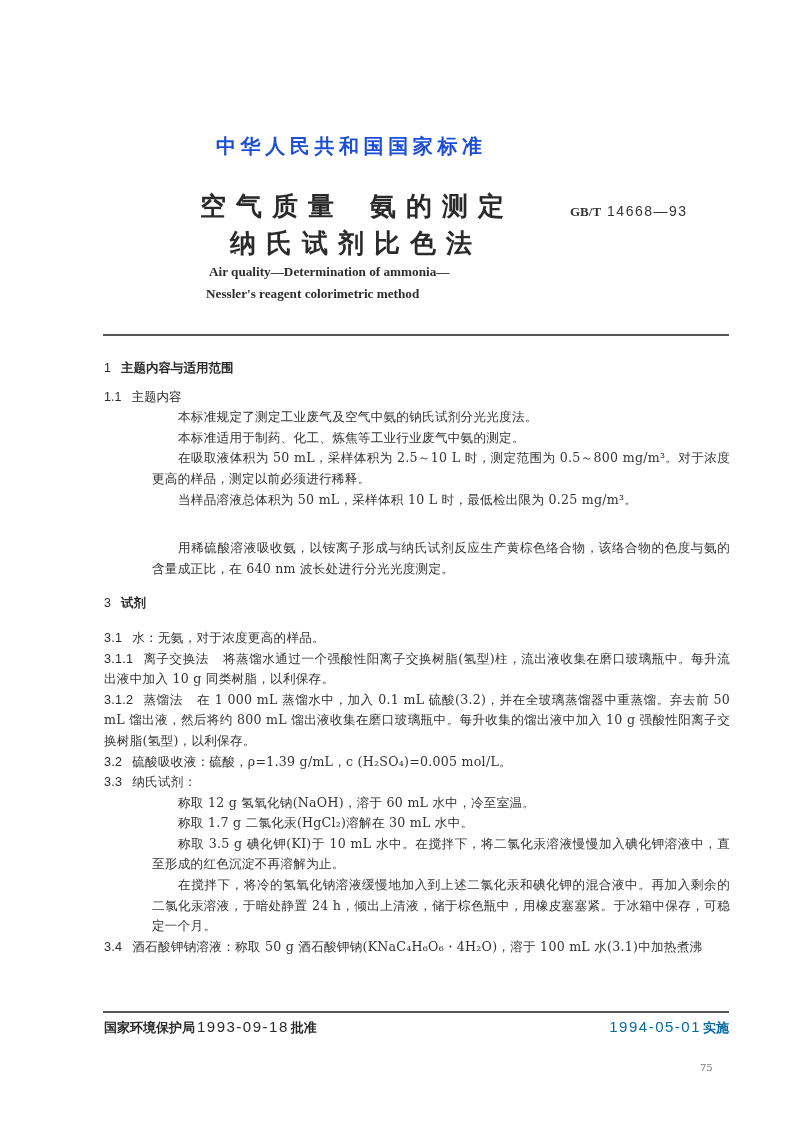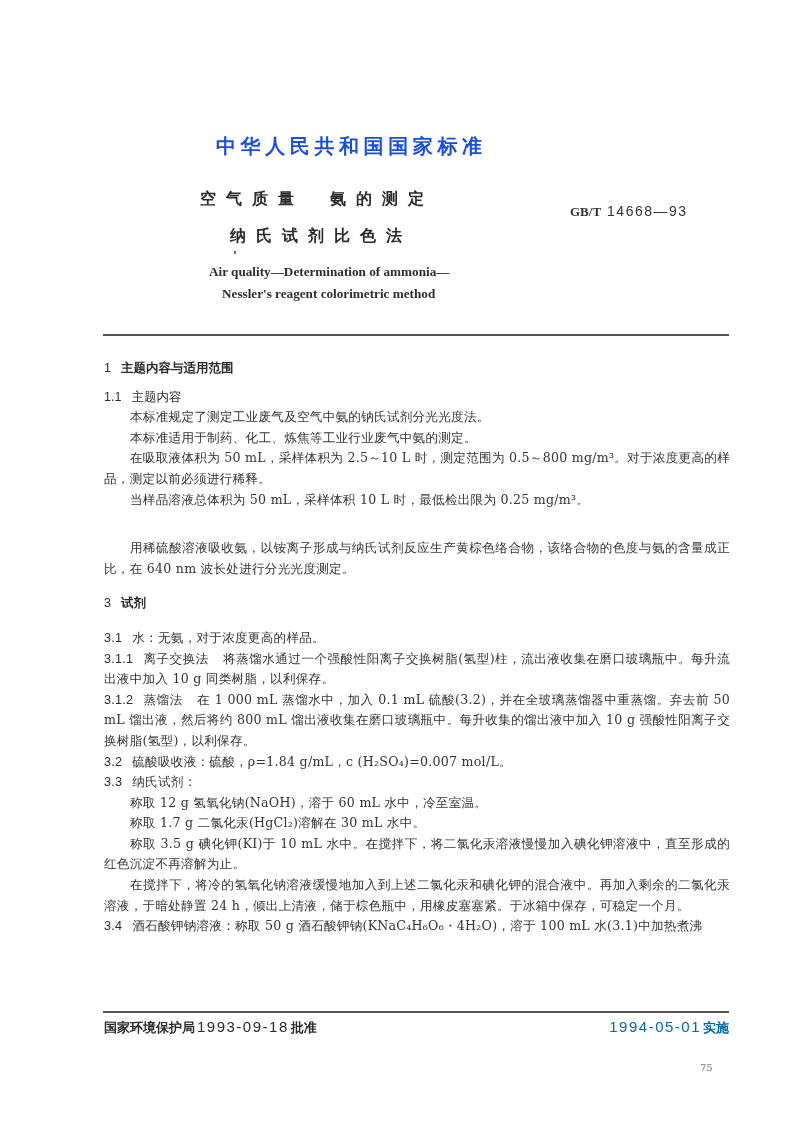--- a/index.html
+++ b/index.html
@@ -1,41 +1,41 @@
 <!DOCTYPE html>
 <html><head>
 <meta charset="utf-8">
 <style>
   html, body { margin: 0; padding: 0; background: #ffffff; }
   body { width: 793px; height: 1122px; position: relative; overflow: hidden;
          font-family: "DejaVu Serif", "Liberation Serif", serif; color: #333; }
   .abs { position: absolute; white-space: nowrap; }
   .std-header { left: 216px; top: 133px; font-family: "DejaVu Sans", sans-serif; font-weight: bold;
                 font-size: 20px; letter-spacing: 4.6px; color: #1d4ed8; }
-  .title { font-family: "DejaVu Sans", sans-serif; font-weight: bold; font-size: 16px; color: #2a2a2a; letter-spacing: 10px; }
+  .title { font-family: "DejaVu Sans", sans-serif; font-weight: bold; font-size: 26px; color: #2a2a2a; letter-spacing: 10px; }
   .title1 { left: 200px; top: 189px; }
   .title1 .gap { display: inline-block; width: 26px; }
   .title2 { left: 230px; top: 226px; }
   .gbcode { left: 570px; top: 203px; font-size: 13px; color: #333; }
   .gbcode b { font-family: "Liberation Serif", serif; font-weight: bold; margin-right: 6px; text-align: center; }
   .gbcode span.num { font-family: "Liberation Sans", sans-serif; letter-spacing: 1.5px; font-size: 14px; }
   .en { font-family: "Liberation Serif", serif; font-weight: bold; font-size: 13.2px; color: #2d2d2d; }
   .en1 { left: 209px; top: 264px; }
-  .en2 { left: 222px; top: 286px; text-align: center; }
+  .en2 { left: 206px; top: 286px; text-align: center; }
   .rule { position: absolute; left: 103px; width: 626px; background: #555; }
   .rule-top { top: 334px; height: 2px; }
   .rule-bottom { top: 1011px; height: 2px; }
   .body { position: absolute; left: 104px; width: 626px; top: 358px; font-size: 12.6px; line-height: 20.6px; color: #333; }
   .h1 { font-family: "DejaVu Sans", sans-serif; font-weight: bold; font-size: 12.5px; color: #2a2a2a; margin: 0; }
   .h1 .num { font-family: "Liberation Sans", sans-serif; font-weight: normal; margin-right: 10px; }
   .h2 { margin: 0; font-family: "DejaVu Sans", sans-serif; font-size: 12.5px; color: #2a2a2a; }
   .h2 .num { font-family: "Liberation Sans", sans-serif; margin-right: 10px; }
   .num-inline { font-family: "Liberation Sans", sans-serif; margin-right: 10px; color: #2a2a2a; }
   .p { margin: 0; text-align: justify; text-align-last: left; word-break: break-all; letter-spacing: 0.25px; }
-  .indent { text-indent: 26px; }
+  .indent { text-indent: 26px; margin-left: 48px; }
   .gap-s { height: 8px; }
   .gap-m { height: 14px; }
   .footer-left { left: 104px; top: 1018px; font-family: "DejaVu Sans", sans-serif; font-weight: bold; font-size: 13px; color: #2a2a2a; }
   .footer-left .d { font-family: "Liberation Sans", sans-serif; font-weight: normal; font-size: 15px; letter-spacing: 1.5px; margin: 0 2px; }
   .footer-right { right: 64px; top: 1018px; font-family: "DejaVu Sans", sans-serif; font-weight: bold; font-size: 13px; color: #0369a1; }
   .footer-right .d { font-family: "Liberation Sans", sans-serif; font-weight: normal; font-size: 15px; letter-spacing: 1.5px; margin-right: 2px; }
   .pageno { left: 700px; top: 1062px; font-size: 10px; color: #777; }
   .tick { left: 234px; top: 251px; width: 2px; height: 3px; background: #666; position: absolute; }
 </style>
 </head>
@@ -71,21 +71,21 @@
 
   <div class="gap-m"></div>
   <p class="p indent">用稀硫酸溶液吸收氨，以铵离子形成与纳氏试剂反应生产黄棕色络合物，该络合物的色度与氨的含量成正比，在 640 nm 波长处进行分光光度测定。</p>
   <div class="gap-m"></div>
 
   <p class="h1"><span class="num">3</span><span>试剂</span></p>
   <div class="gap-m"></div>
   <p class="p"><span class="num-inline">3.1</span><span>水：无氨，对于浓度更高的样品。</span></p>
   <p class="p"><span class="num-inline">3.1.1</span><span>离子交换法</span><span style="display:inline-block;width:14px"></span><span>将蒸馏水通过一个强酸性阳离子交换树脂(氢型)柱，流出液收集在磨口玻璃瓶中。每升流出液中加入 10 g 同类树脂，以利保存。</span></p>
   <p class="p"><span class="num-inline">3.1.2</span><span>蒸馏法</span><span style="display:inline-block;width:14px"></span><span>在 1 000 mL 蒸馏水中，加入 0.1 mL 硫酸(3.2)，并在全玻璃蒸馏器中重蒸馏。弃去前 50 mL 馏出液，然后将约 800 mL 馏出液收集在磨口玻璃瓶中。每升收集的馏出液中加入 10 g 强酸性阳离子交换树脂(氢型)，以利保存。</span></p>
-  <p class="p"><span class="num-inline">3.2</span><span>硫酸吸收液：硫酸，ρ=1.84 g/mL，c (H₂SO₄)=0.007 mol/L。</span></p>
+  <p class="p"><span class="num-inline">3.2</span><span>硫酸吸收液：硫酸，ρ=1.39 g/mL，c (H₂SO₄)=0.005 mol/L。</span></p>
   <p class="p"><span class="num-inline">3.3</span><span>纳氏试剂：</span></p>
   <p class="p indent">称取 12 g 氢氧化钠(NaOH)，溶于 60 mL 水中，冷至室温。</p>
   <p class="p indent">称取 1.7 g 二氯化汞(HgCl₂)溶解在 30 mL 水中。</p>
   <p class="p indent">称取 3.5 g 碘化钾(KI)于 10 mL 水中。在搅拌下，将二氯化汞溶液慢慢加入碘化钾溶液中，直至形成的红色沉淀不再溶解为止。</p>
   <p class="p indent">在搅拌下，将冷的氢氧化钠溶液缓慢地加入到上述二氯化汞和碘化钾的混合液中。再加入剩余的二氯化汞溶液，于暗处静置 24 h，倾出上清液，储于棕色瓶中，用橡皮塞塞紧。于冰箱中保存，可稳定一个月。</p>
   <p class="p" style="white-space:nowrap;overflow:hidden"><span class="num-inline">3.4</span><span>酒石酸钾钠溶液：称取 50 g 酒石酸钾钠(KNaC₄H₆O₆・4H₂O)，溶于 100 mL 水(3.1)中加热煮沸</span></p>
 </div>
 
 <div class="rule rule-bottom"></div>
 

